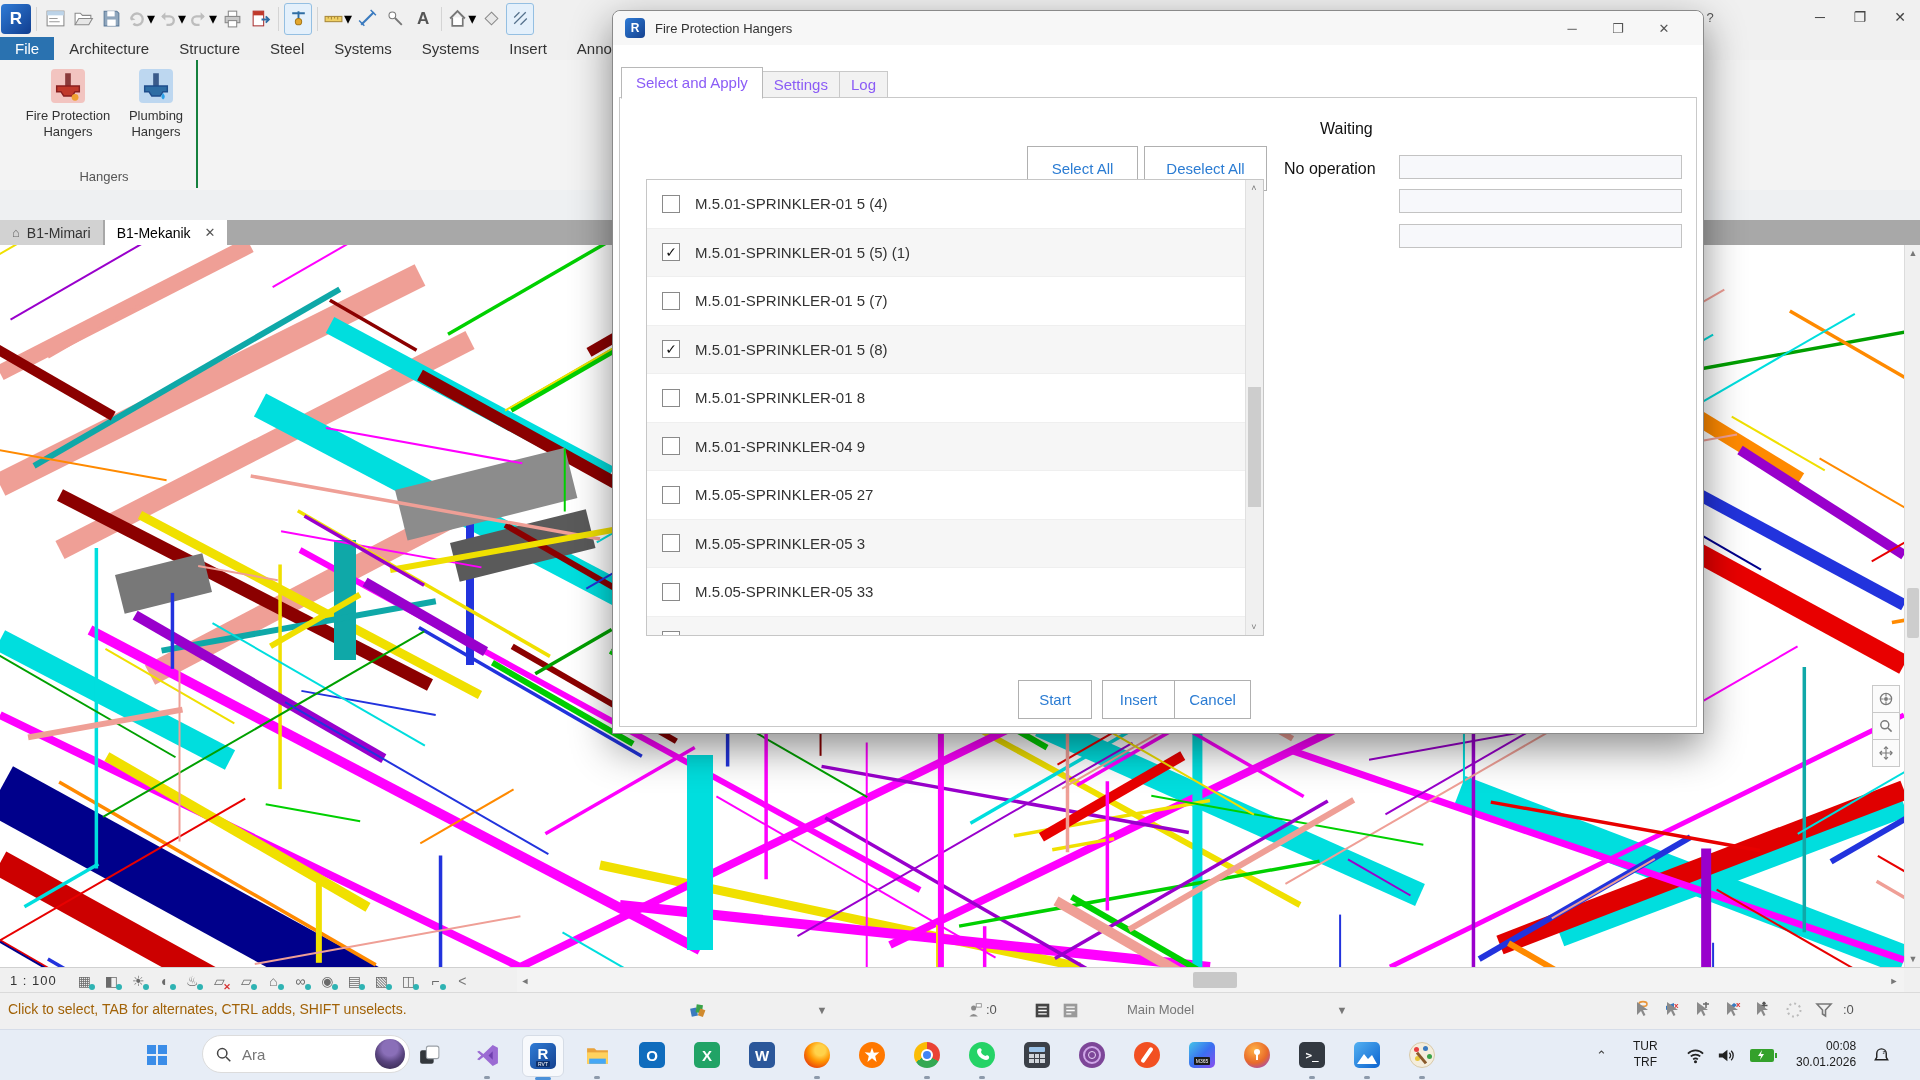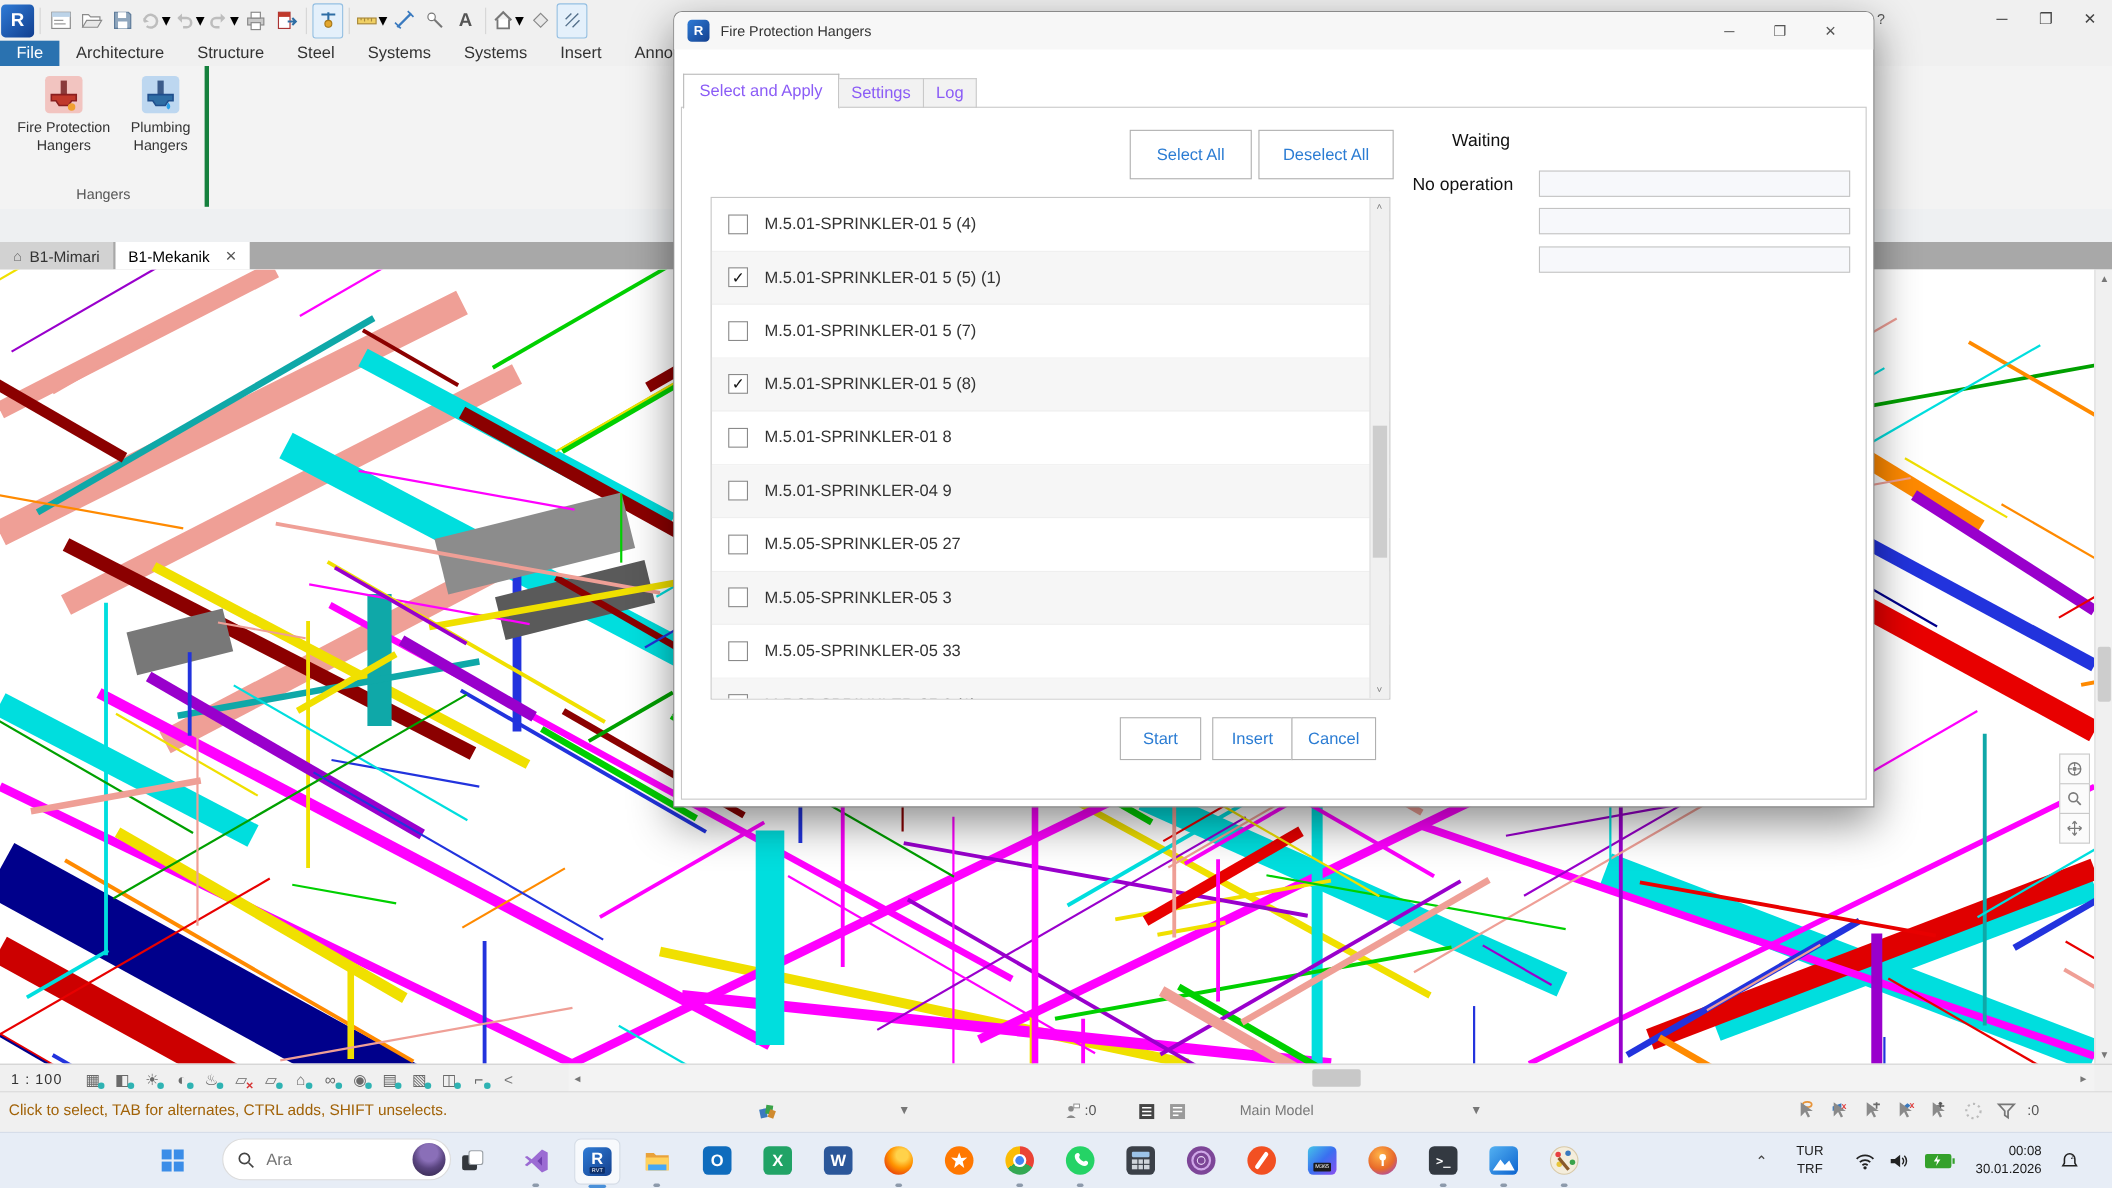--- a/index.html
+++ b/index.html
@@ -13,21 +13,21 @@
   .qat-sep{width:1px;height:24px;background:#d4d4d4;margin:0 4px;}
   .qat-active{background:#e4f0fb;border:1px solid #94bfe2;}
   #win-controls{position:absolute;right:0;top:0;height:34px;display:flex;align-items:center;}
   .win-btn{width:40px;height:30px;display:flex;align-items:center;justify-content:center;color:#444;font-size:14px;}
   
   #ribbon-tabs{left:0;top:37px;width:1920px;height:23px;background:#f0f0f0;display:flex;align-items:stretch;}
   .rtab{padding:0 15px;display:flex;align-items:center;font-size:15px;color:#333;}
   .rtab.active{background:#2a72b0;color:#fff;}
   
   #ribbon-body{left:0;top:60px;width:1920px;height:130px;background:#f3f3f3;border-bottom:1px solid #c9c9c9;}
-  #hanger-panel{position:absolute;left:2px;top:0;width:184px;height:128px;border-right:4px solid #15803d;}
+  #hanger-panel{position:absolute;left:12px;top:0;width:184px;height:128px;border-right:2px solid #15803d;}
   .big-btn{position:absolute;top:6px;display:flex;flex-direction:column;align-items:center;padding:3px 2px;border-radius:3px;}
   .big-btn .bicon{width:34px;height:34px;border-radius:4px;display:flex;align-items:center;justify-content:center;position:relative;}
   .big-btn .blabel{font-size:13px;color:#333;text-align:center;line-height:1.25;margin-top:5px;}
   .group-label{position:absolute;bottom:4px;width:100%;text-align:center;font-size:13px;color:#555;}
   #ribbon-gap{left:0;top:190px;width:1920px;height:30px;background:#eef0f2;}
   
   #view-tabs{left:0;top:220px;width:1920px;height:25px;background:#a8a8a8;display:flex;align-items:stretch;}
   .vtab{display:flex;align-items:center;padding:0 12px;font-size:14px;margin-right:2px;}
   .vtab.inactive{background:#d2d2d2;color:#333;}
   .vtab.active{background:#ffffff;color:#000;}
@@ -74,21 +74,21 @@
   #dlg-title{position:absolute;left:0;top:0;width:100%;height:34px;background:#f7f7f7;border-radius:8px 8px 0 0;display:flex;align-items:center;}
   #dlg-icon{width:20px;height:20px;border-radius:4px;background:linear-gradient(135deg,#2e7bd6,#15418f);color:#fff;font-size:12px;font-weight:bold;
             display:flex;align-items:center;justify-content:center;margin:0 10px 0 12px;}
   #dlg-title-text{font-size:13px;color:#333;}
   .dlg-winbtn{width:46px;height:34px;display:flex;align-items:center;justify-content:center;color:#555;font-size:13px;}
   #dlg-tabs{position:absolute;left:8px;top:56px;display:flex;align-items:flex-end;z-index:2;}
   .dtab{font-size:15px;color:#8b5cf6;}
   .dtab.active{background:#fff;border:1px solid #b8b8b8;border-bottom:1px solid #fff;padding:6px 14px 7px;margin-bottom:-1px;}
   .dtab.plain{background:#f2f2f2;border:1px solid #c9c9c9;border-left:none;padding:4px 11px;}
   #dlg-panel{position:absolute;left:6px;top:86px;width:1076px;height:628px;border:1px solid #c9c9c9;background:#fff;}
-  .dlg-btn{position:absolute;background:#fff;border:1px solid #b0b0b0;color:#2b7cd3;font-size:15px;display:flex;align-items:center;justify-content:center;}
+  .dlg-btn{position:absolute;background:#fff;border:1px solid #b0b0b0;color:#2b7cd3;font-size:15px;display:flex;align-items:center;justify-content:center;margin-top:28px;}
   #dlg-status-title{position:absolute;left:673px;top:109px;font-size:16px;color:#111;margin-left:34px;}
   #dlg-status-op{position:absolute;left:671px;top:149px;font-size:16px;color:#111;}
   .dlg-field{position:absolute;left:786px;width:273px;height:22px;background:#f7f8fb;border:1px solid #c3c3c3;font-size:13px;padding:0 4px;font-family:"Liberation Sans",sans-serif;}
   #dlg-list{position:absolute;left:33px;top:168px;width:616px;height:455px;border:1px solid #c6c6c6;background:#fff;overflow:hidden;}
   .lrow{position:relative;height:47.5px;display:flex;align-items:center;border-bottom:1px solid #efefef;}
   .lrow.alt{background:#f6f6f6;}
   .lcheck{position:absolute;left:15px;width:18px;height:18px;border:1px solid #8a8a8a;background:#fff;display:flex;align-items:center;justify-content:center;font-size:14px;color:#111;box-sizing:border-box;}
   .llabel{margin-left:48px;font-size:15px;color:#333;}
   #list-scroll{position:absolute;right:0;top:0;width:17px;height:100%;background:#f0f0f0;border-left:1px solid #e0e0e0;}
   #list-thumb{position:absolute;left:2px;top:207px;width:13px;height:120px;background:#cdcdcd;}

